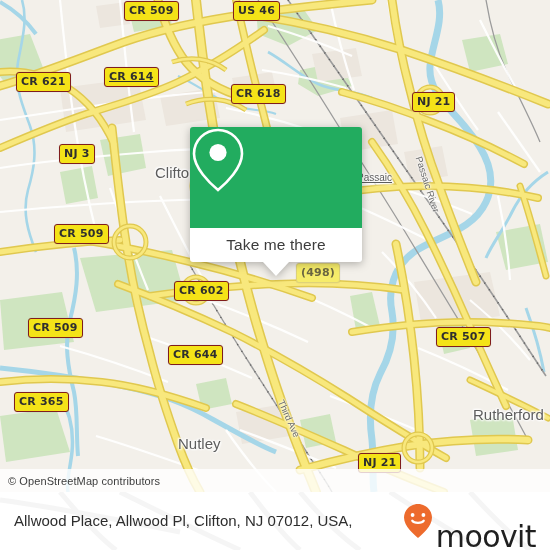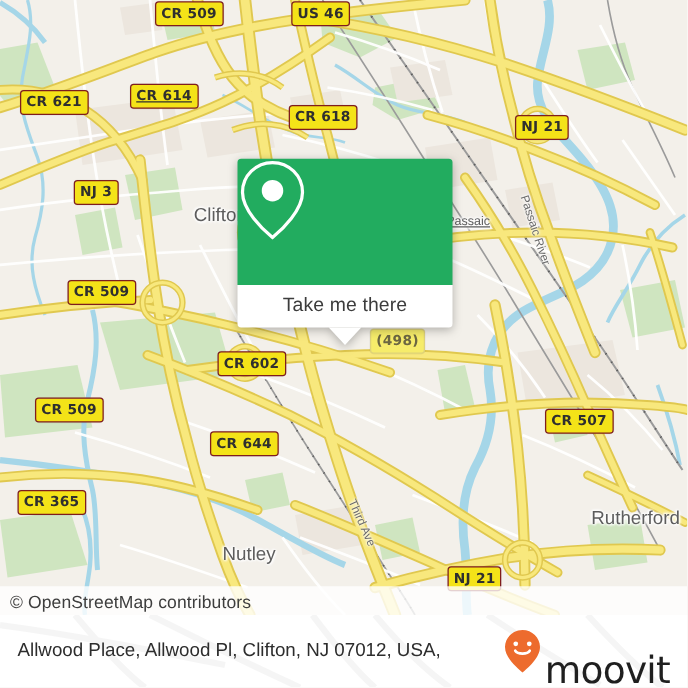--- a/index.html
+++ b/index.html
@@ -37,21 +37,21 @@
     text-shadow:0 0 3px #fff,0 0 3px #fff,0 0 2px #fff;
   }
 
   
   #attrib{
     position:absolute;left:0;bottom:0;width:100%;height:23px;
     background:rgba(255,255,255,.80);
     display:flex;align-items:center;
   }
   #attrib span{
-    font-size:14px;color:#3d3d3d;padding-left:8px;letter-spacing:.1px;
+    font-size:11px;color:#3d3d3d;padding-left:8px;letter-spacing:.1px;
     font-family:"Liberation Sans", sans-serif;
   }
 
   
   #popup{
     position:absolute;left:190px;top:127px;width:172px;
     filter:drop-shadow(0 2px 4px rgba(0,0,0,.28));
   }
   #popup-head{
     height:101px;background:#22ac5f;border-radius:3px 3px 0 0;

